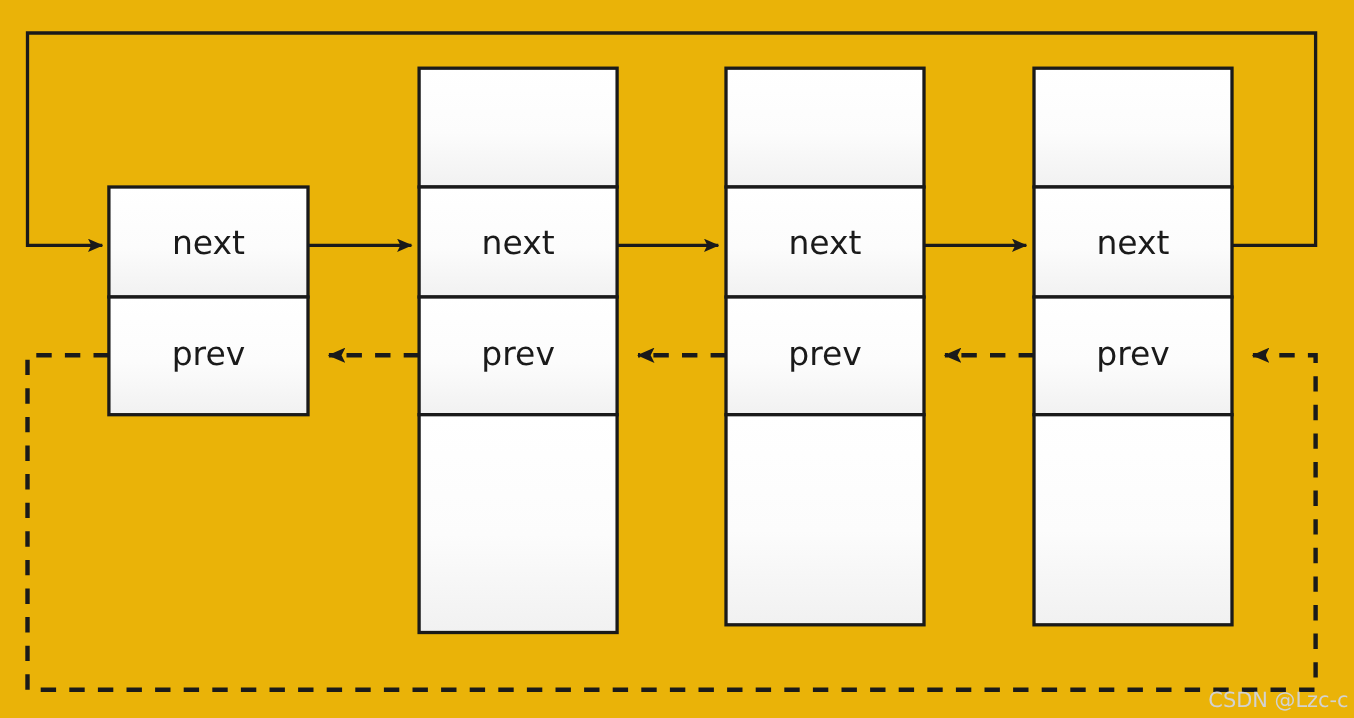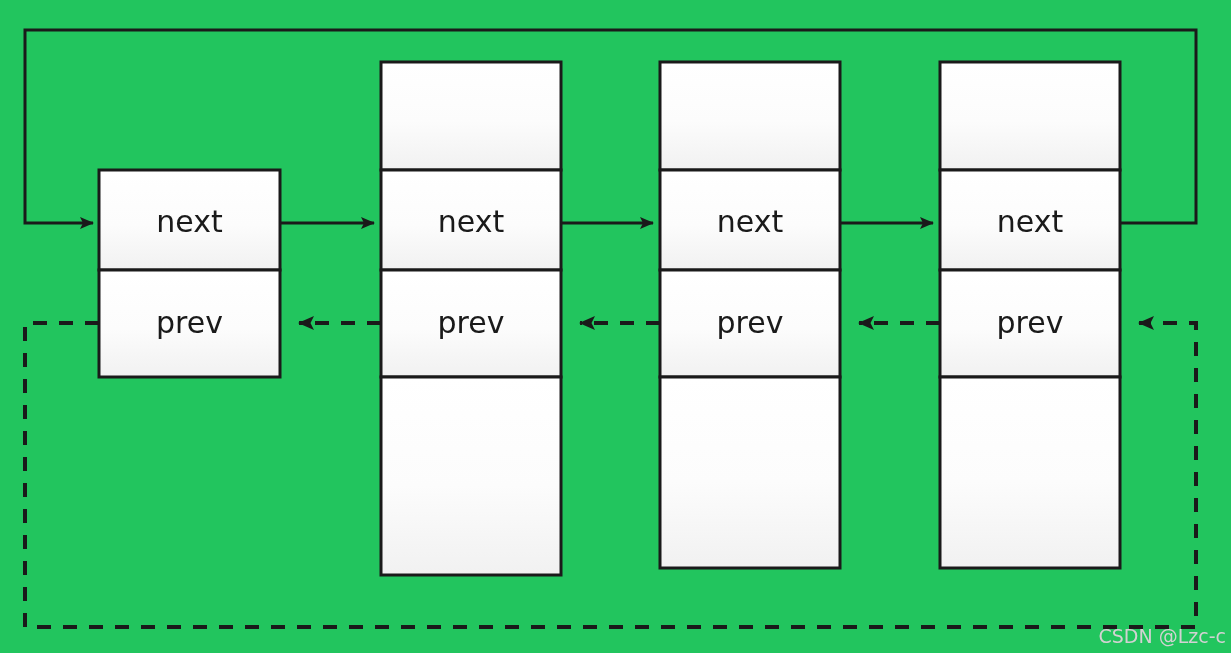--- a/index.html
+++ b/index.html
@@ -7,21 +7,21 @@
     padding: 0;
     background: #ffffff;
   }
   body {
     font-family: "DejaVu Sans", sans-serif;
   }
   #canvas {
     position: relative;
     width: 1231px;
     height: 653px;
-    background: #22c55e;
+    background: #eab308;
     overflow: hidden;
   }
   #canvas svg {
     position: absolute;
     left: 0;
     top: 0;
   }
   .cell-label {
     font-family: "DejaVu Sans", sans-serif;
     font-size: 30px;

